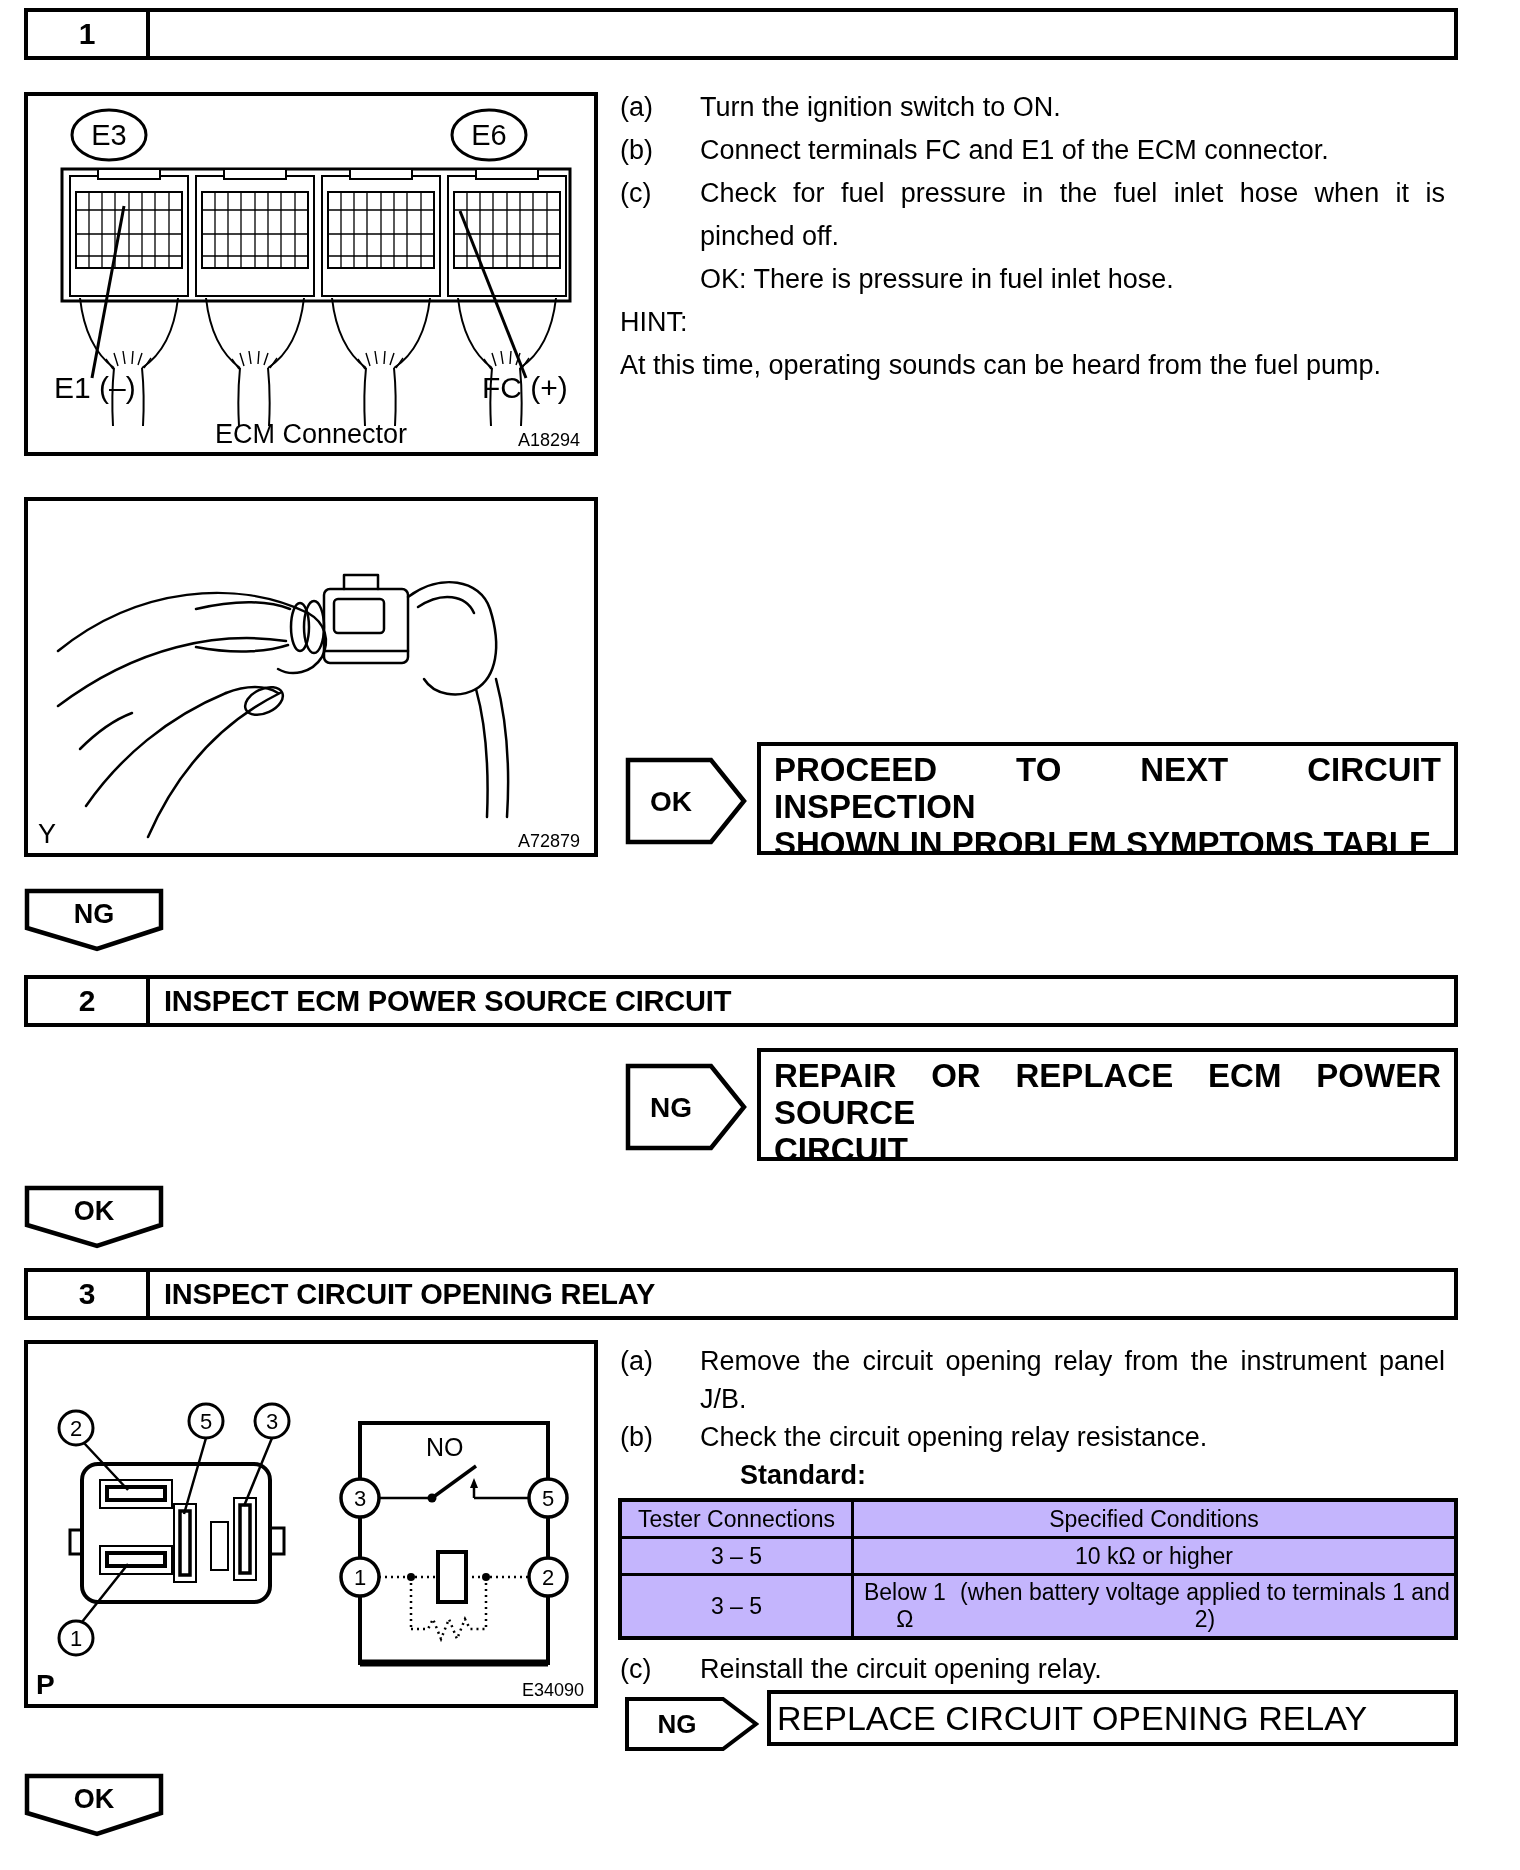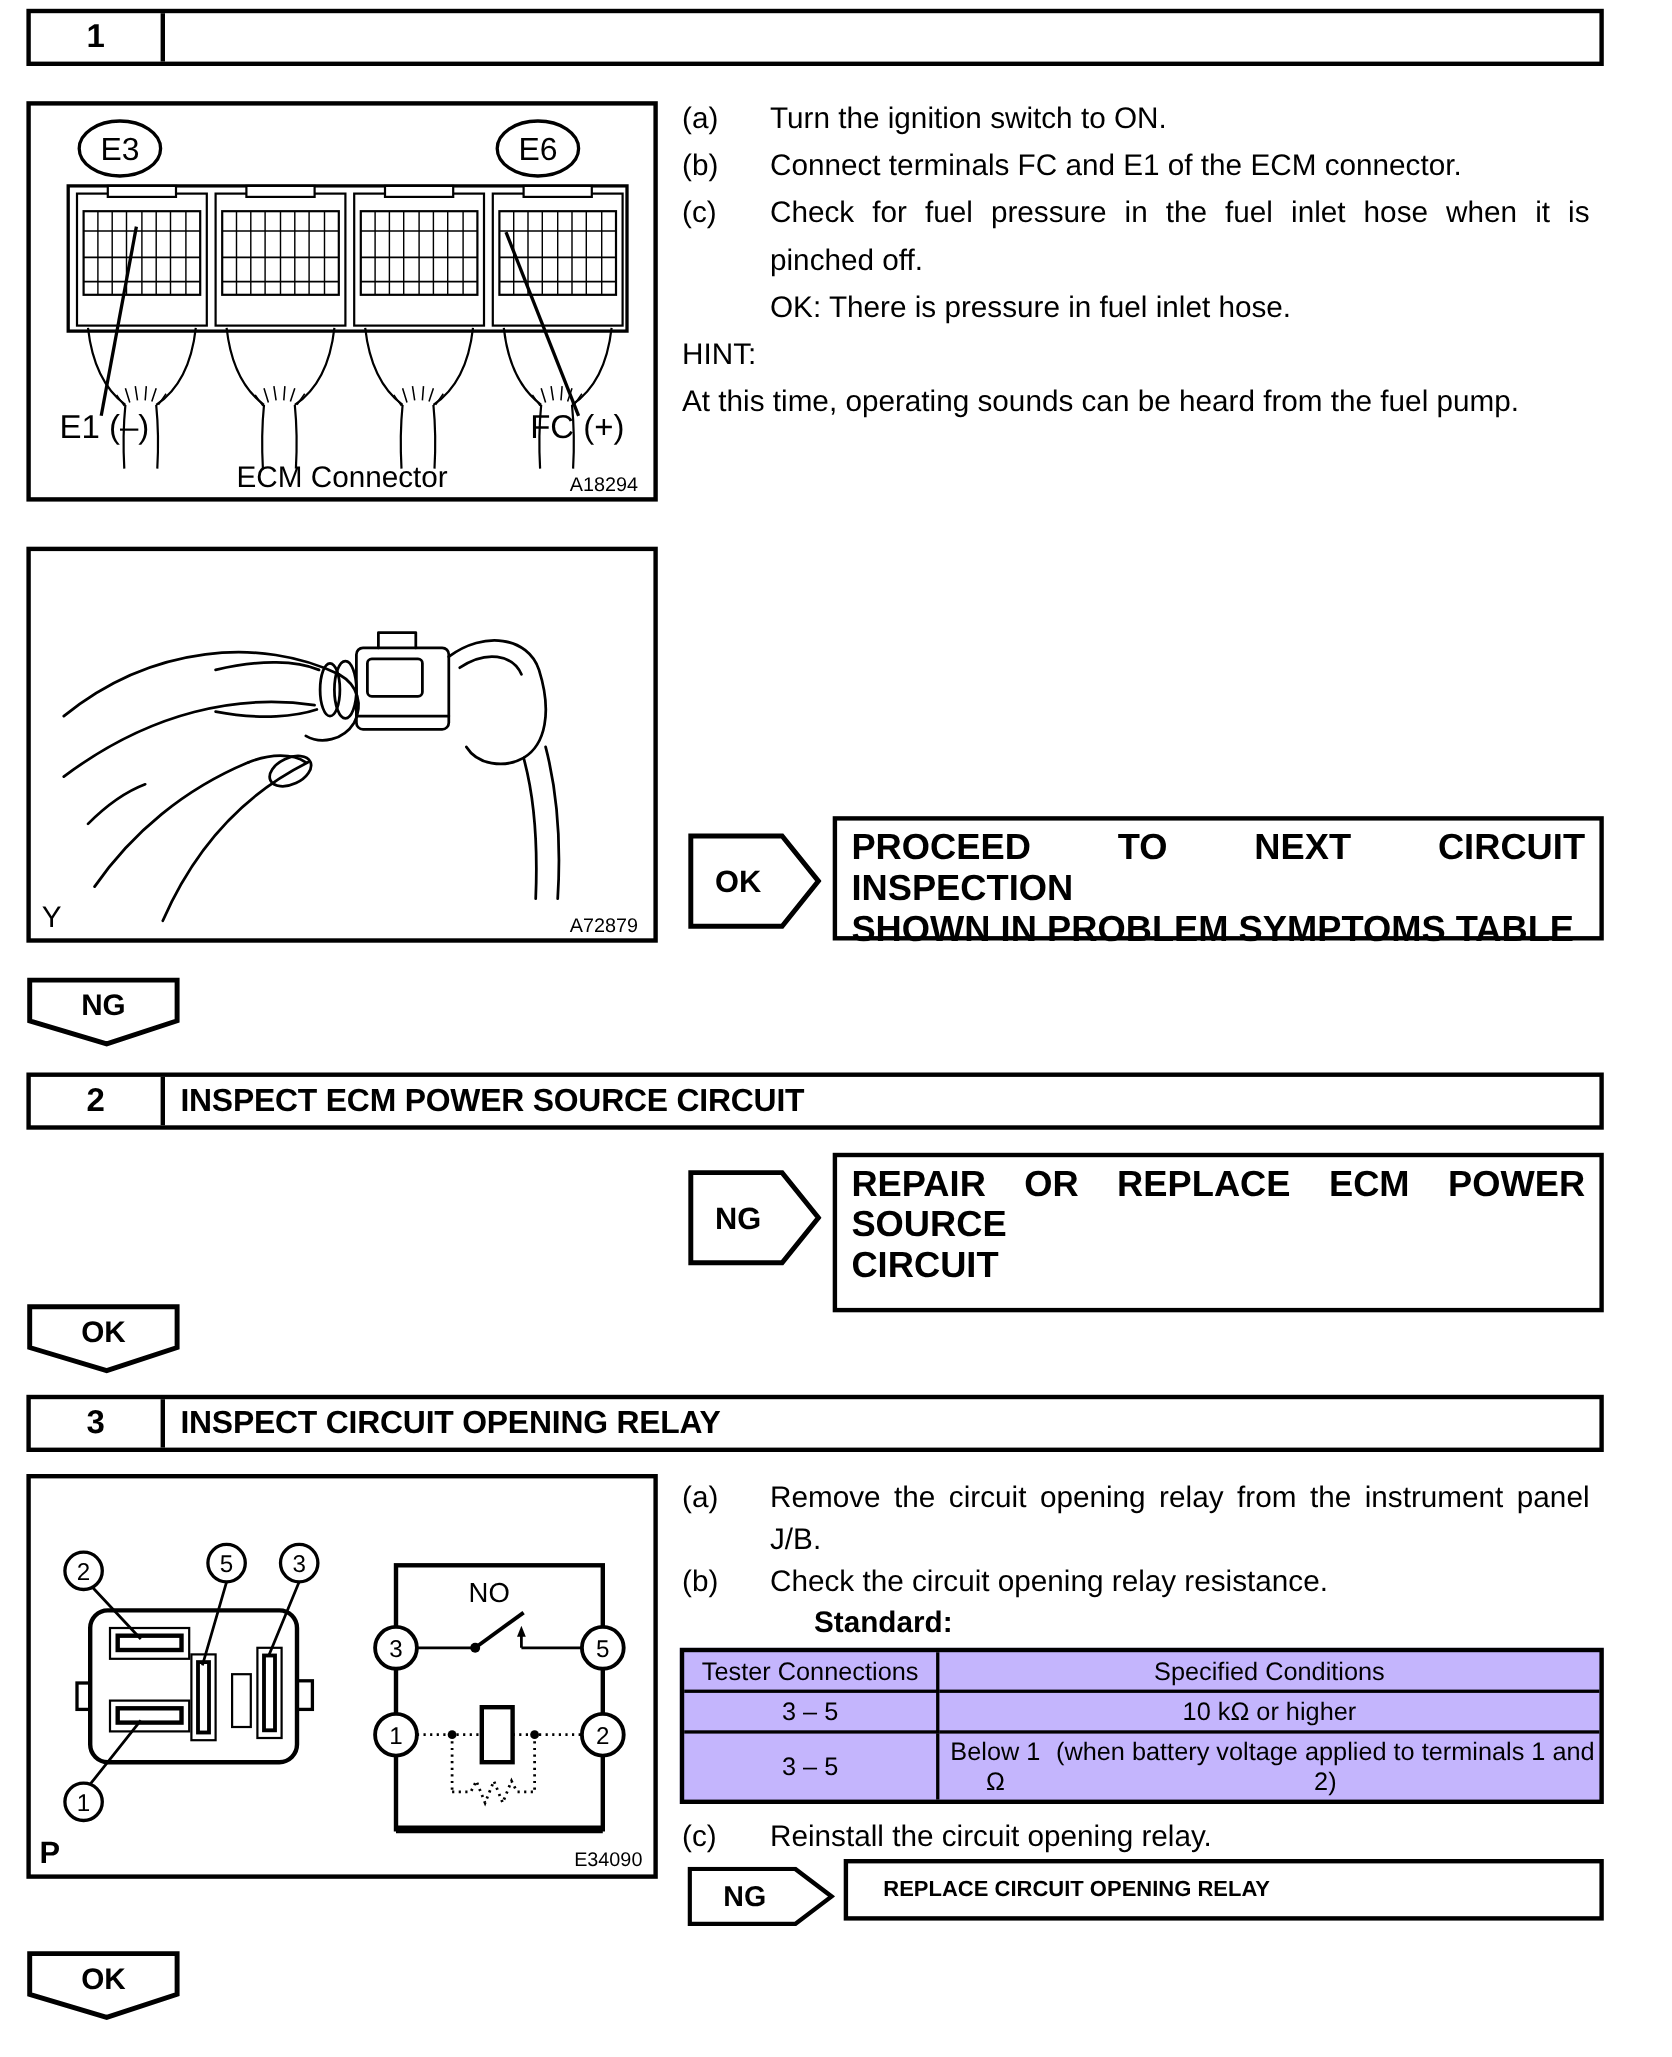--- a/index.html
+++ b/index.html
@@ -20,22 +20,22 @@
   .steps3{font-size:27px;line-height:38px;}
   .step{display:grid;grid-template-columns:80px 745px;}
   .step .txt{text-align:justify;}
   .spec-line{margin-left:80px;font-weight:normal;}
   .hint-label,.hint-text{margin-left:0;}
   .standard{margin-left:120px;font-weight:bold;}
   
   .flow-box{border:4px solid #000;box-sizing:border-box;padding:5px 13px;font-weight:bold;font-size:33px;
             line-height:37px;background:#fff;}
   .jline{text-align:justify;text-align-last:justify;}
-  .flow-box-small{border:4px solid #000;box-sizing:border-box;display:flex;align-items:center;padding-left:32px;
-            font-weight:bold;font-size:20px;background:#fff;}
+  .flow-box-small{border:4px solid #000;box-sizing:border-box;display:flex;align-items:center;padding-left:6px;
+            font-weight:normal;font-size:34px;background:#fff;}
   
   .rtable{display:grid;grid-template-columns:232px 1fr;grid-template-rows:37px 37px 60px;
           border:4px solid #000;box-sizing:border-box;background:#c4b5fd;}
   .rt-cell{display:flex;align-items:center;justify-content:center;font-size:23px;text-align:center;}
   .rt-c1{border-right:3px solid #000;}
   .rt-hdr{border-bottom:3px solid #000;}
   .rt-r1{border-bottom:3px solid #000;}
   .rt-2line{flex-direction:row;line-height:27px;}
 </style>
 </head>
@@ -148,21 +148,21 @@
 
   <div class="abs sec-header" style="left:24px;top:975px;width:1434px;height:52px;">
     <div class="sec-num">2</div>
     <div class="sec-title">INSPECT ECM POWER SOURCE CIRCUIT</div>
   </div>
 
   <svg class="abs" style="left:625px;top:1063px;" width="122" height="88" viewBox="0 0 122 88">
     <polygon points="3,3 86,3 119,44 86,85 3,85" fill="#fff" stroke="#000" stroke-width="4.5"></polygon>
     <text x="46" y="54" font-size="28" font-weight="bold" text-anchor="middle">NG</text>
   </svg>
-  <div class="abs flow-box" style="left:757px;top:1048px;width:701px;height:145px;">
+  <div class="abs flow-box" style="left:757px;top:1048px;width:701px;height:113px;">
     <div class="jline">REPAIR OR REPLACE ECM POWER SOURCE</div>
     <div>CIRCUIT</div>
   </div>
 
   <svg class="abs" style="left:24px;top:1185px;" width="140" height="66" viewBox="0 0 140 66">
     <polygon points="3,3 137,3 137,40 73,61 3,40" fill="#fff" stroke="#000" stroke-width="4.5"></polygon>
     <text x="70" y="35" font-size="27" font-weight="bold" text-anchor="middle">OK</text>
   </svg>
 
   <div class="abs sec-header" style="left:24px;top:1268px;width:1434px;height:52px;">

